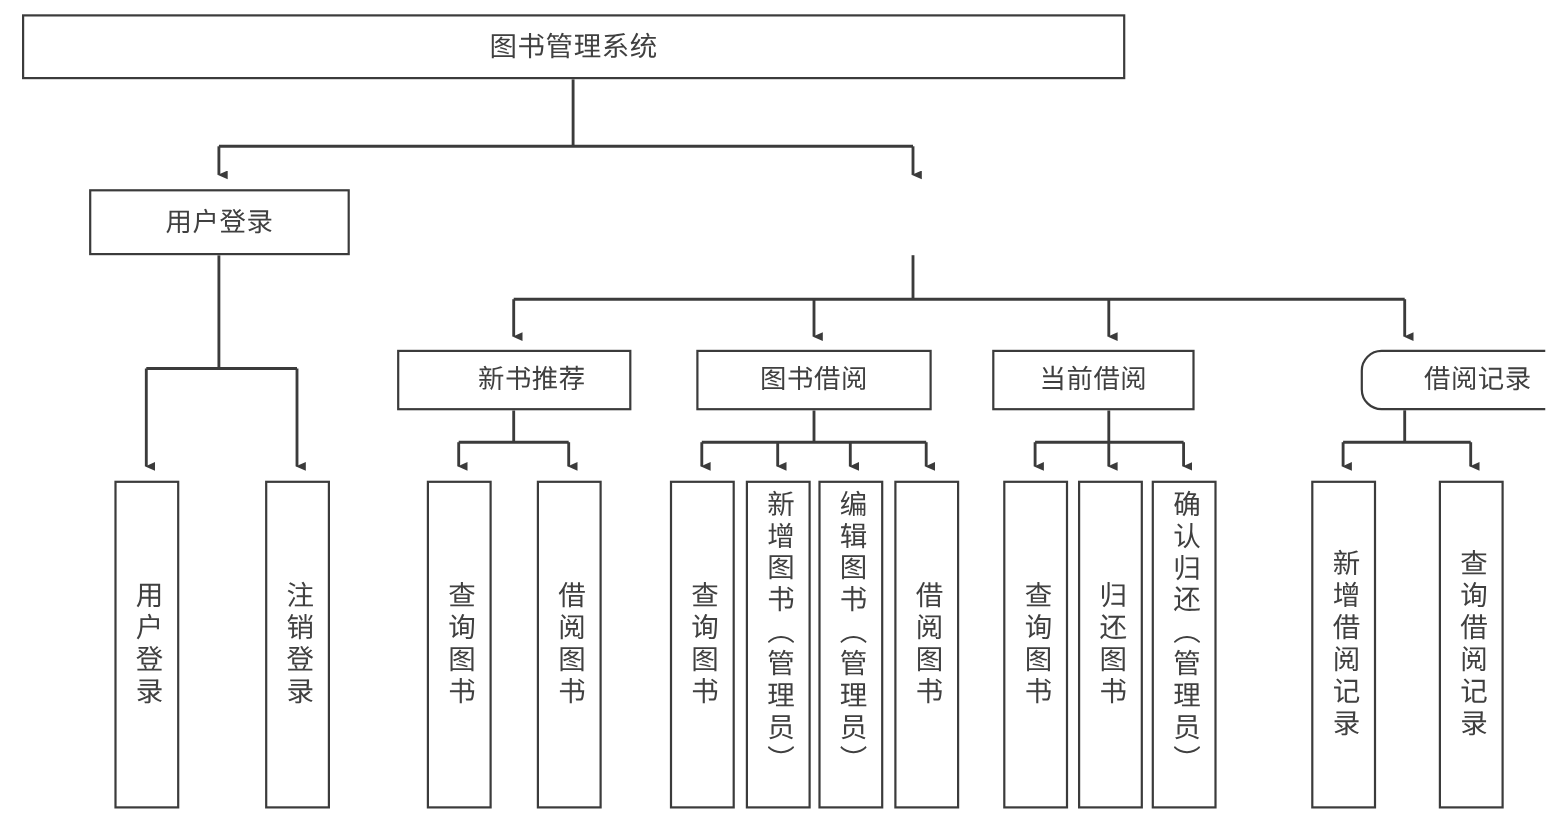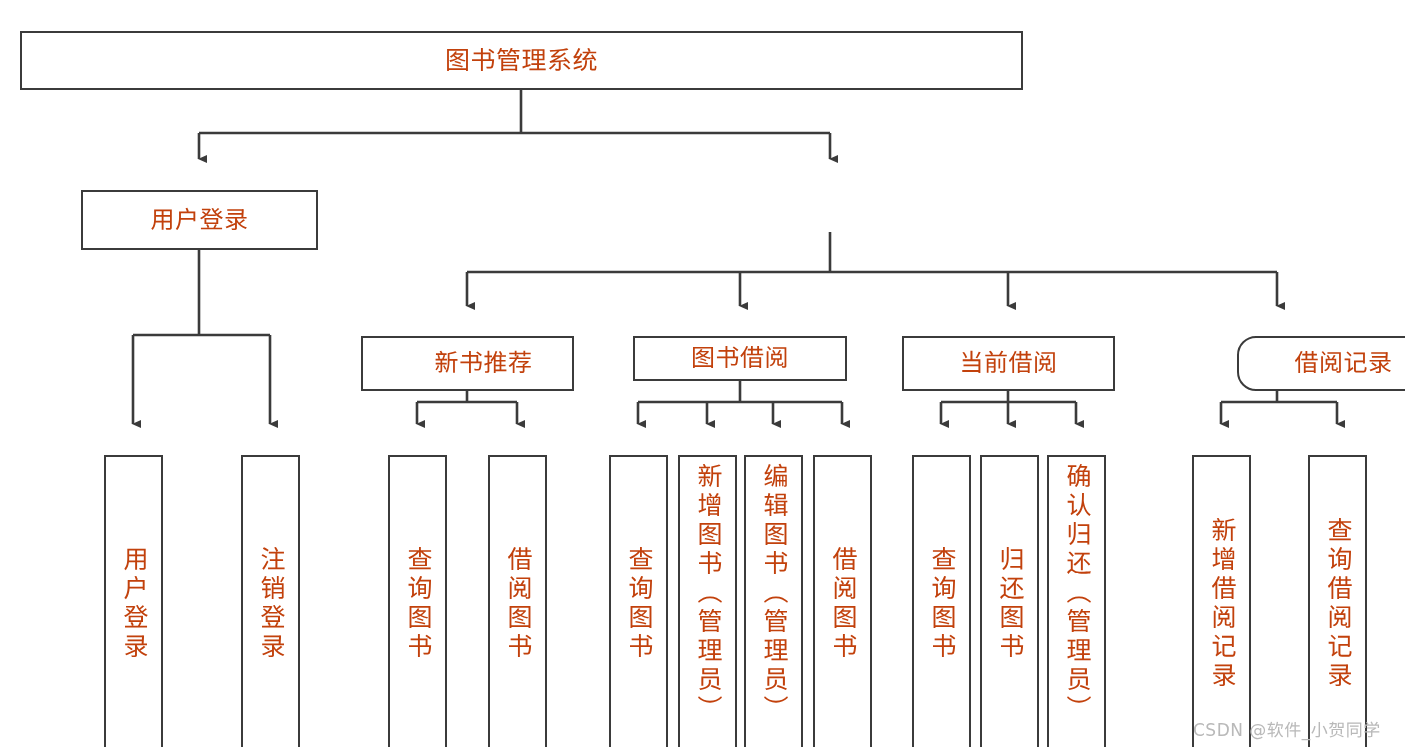--- a/index.html
+++ b/index.html
@@ -27,23 +27,22 @@
     pointer-events: none;
   }
   .node {
     position: absolute;
     box-sizing: border-box;
     background: #ffffff;
     border: 2.5px solid #3b3b3b;
     display: flex;
     align-items: center;
     justify-content: center;
-    color: #c2410c;
+    color: #404040;
     z-index: 2;
-    margin-top: 18px;
   }
   .node .node-label {
     display: block;
     text-align: center;
     line-height: 1.18;
     white-space: nowrap;
   }
   
   .node.horiz .node-label {
     font-size: 24px;
@@ -146,25 +145,25 @@
 
   <div class="node horiz" style="left:81px; top:172px; width:237px; height:60px;">
     <span class="node-label">用户登录</span>
   </div>
 
 
   <div class="node horiz" style="left:361px; top:318px; width:213px; height:55px;padding-left:32px;">
     <span class="node-label">新书推荐</span>
   </div>
 
-  <div class="node horiz" style="left:633px; top:318px; width:214px; height:45px;">
+  <div class="node horiz" style="left:633px; top:318px; width:214px; height:55px;">
     <span class="node-label">图书借阅</span>
   </div>
 
-  <div class="node horiz" style="left:902px; top:318px; width:213px; height:55px;">
+  <div class="node horiz" style="left:902px; top:318px; width:184px; height:55px;">
     <span class="node-label">当前借阅</span>
   </div>
 
   <div class="node horiz" style="left:1237px; top:318px; width:213px; height:55px;border-radius:19px;">
     <span class="node-label">借阅记录</span>
   </div>
 
   <div class="node vert align-mid" style="left:104px; top:437px; width:59px; height:298px;">
     <span class="node-label">用户登录</span>
   </div>
@@ -210,15 +209,14 @@
   </div>
 
   <div class="node vert align-mid" style="left:1192px; top:437px; width:59px; height:298px;">
     <span class="node-label">新增借阅记录</span>
   </div>
 
   <div class="node vert align-mid" style="left:1308px; top:437px; width:59px; height:298px;">
     <span class="node-label">查询借阅记录</span>
   </div>
 
-  <div class="watermark" style="left:1193px; top:716px;">CSDN @软件_小贺同学</div>
 
 </div>
 
 </body></html>

